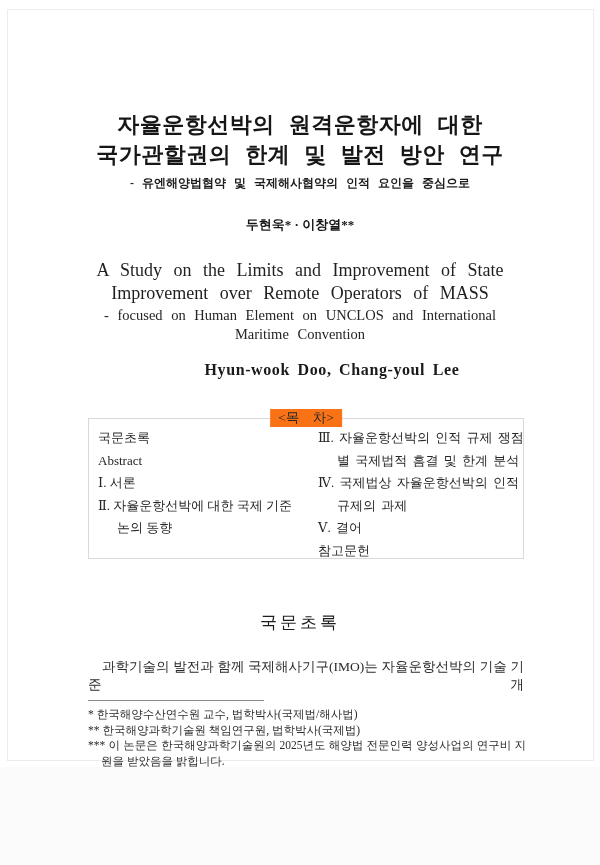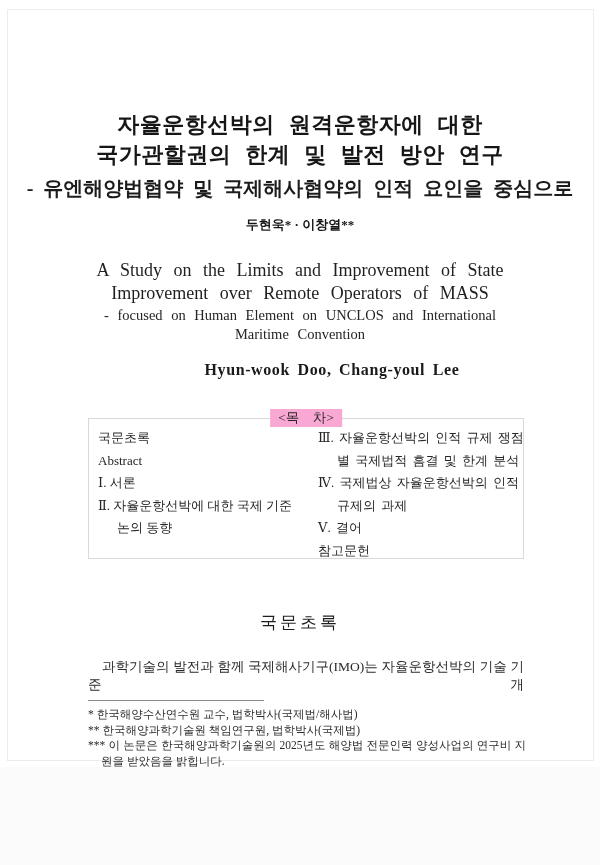--- a/index.html
+++ b/index.html
@@ -30,21 +30,21 @@
     font-size: 22px;
     font-weight: bold;
     line-height: 30px;
     letter-spacing: 0.5px;
     word-spacing: 8px;
     color: #161616;
   }
   .subtitle-ko {
     left: 0; top: 175px; width: 600px;
     text-align: center;
-    font-size: 20px;
+    font-size: 12px;
     font-weight: bold;
     word-spacing: 5px;
     color: #1c1c1c;
   }
   .authors-ko {
     left: 0; top: 216px; width: 600px;
     text-align: center;
     font-size: 13px;
     font-weight: bold;
     color: #161616;
@@ -78,21 +78,21 @@
 
   .toc-box {
     left: 88px; top: 418px;
     width: 434px; height: 139px;
     border: 1px solid #d9d9d9;
   }
   .toc-label {
     position: absolute;
     left: 50%; top: -10px;
     transform: translateX(-50%);
-    background: #f9a8d4;
+    background: #f97316;
     padding: 0 8px;
     font-size: 13.5px;
     white-space: pre;
     color: #272727;
   }
   .toc-cols {
     position: absolute;
     left: 0; top: 8px; right: 0;
     display: flex;
   }

